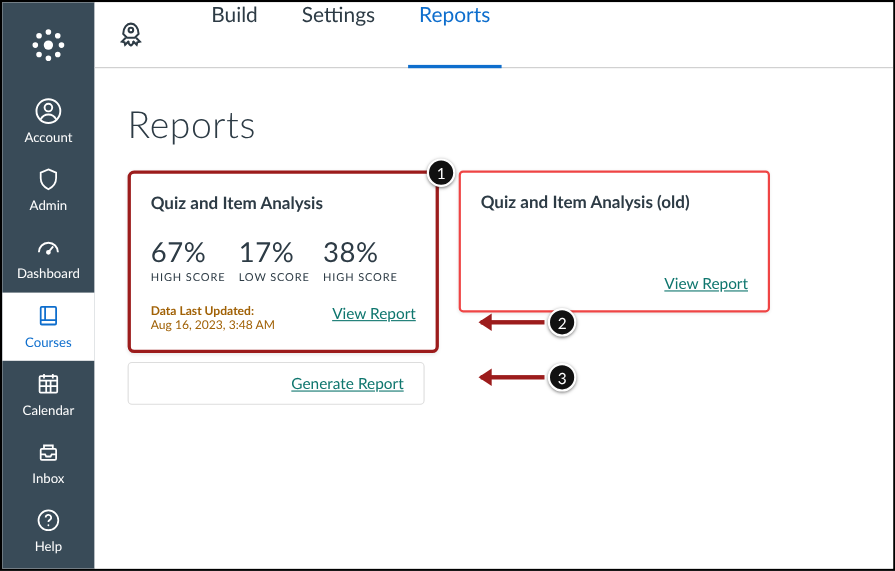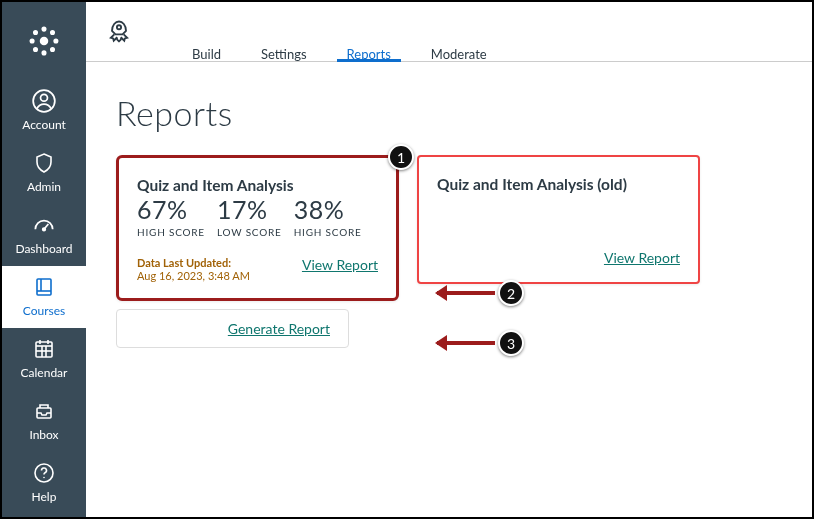--- a/index.html
+++ b/index.html
@@ -12,40 +12,40 @@
   .sb-item.active .sb-label{color:#0E6ECD}
   .sb-icon{width:26px;height:26px;display:flex;align-items:center;justify-content:center}
   .sb-icon svg{stroke:#fff;fill:none;stroke-width:1.6}
   .sb-item.active .sb-icon svg{stroke:#0E6ECD}
   .sb-label{font-size:12px;margin-top:3px;color:#fff}
   .content{position:absolute;left:84px;right:0;top:0;bottom:0;background:#fff}
   .topbar{height:60px;border-bottom:1px solid #ccc;display:flex;align-items:center;padding-left:18px}
   .rocket{width:30px;height:30px;margin-right:38px;display:flex;align-items:center;justify-content:center}
   .rocket svg{stroke:#2D3B45;fill:none;stroke-width:1.6}
   .tabs{display:flex;gap:0}
-  .tab{padding:0 20px;height:60px;display:flex;align-items:flex-end;font-size:13px;color:#2D3B45;cursor:pointer;position:relative}
+  .tab{padding:0 20px;height:60px;display:flex;align-items:flex-start;font-size:19px;color:#2D3B45;cursor:pointer;position:relative}
   .tab.active{color:#0E6ECD}
   .tab.active::after{content:"";position:absolute;left:10px;right:10px;bottom:0;height:3px;background:#0E6ECD}
   .page{padding:30px 30px 0 30px}
   .page-title{font-size:34px;font-weight:300;color:#2D3B45;margin-bottom:22px;letter-spacing:0.5px}
   .cards{display:flex;gap:18px;align-items:flex-start}
   .card-wrap{width:283px}
   .card{width:283px;background:#fff;border:2px solid #ef4444;border-radius:4px;padding:18px 18px 16px;box-shadow:0 1px 3px rgba(0,0,0,.08)}
   .card.highlighted{border:3px solid #9C1C1C;border-radius:6px;position:relative}
-  .card-title{font-size:15.5px;font-weight:700;color:#2D3B45;margin-bottom:0}
+  .card-title{font-size:15.5px;font-weight:700;color:#2D3B45;margin-bottom:20px}
   .stats{display:flex;gap:12px;margin-bottom:18px}
   .stat{display:flex;flex-direction:column}
   .stat-val{font-size:25px;font-weight:400;color:#2D3B45;letter-spacing:0.5px}
   .stat-lab{font-size:10px;letter-spacing:0.8px;color:#2D3B45;margin-top:2px}
   .updated-row{display:flex;justify-content:space-between;align-items:flex-start}
   .updated{font-size:11px;color:#a16207}
   .updated b{font-weight:700}
   .link{color:#0f766e;text-decoration:underline;font-size:14px;cursor:pointer}
   .card2-link{display:flex;justify-content:flex-end;margin-top:56px}
-  .gen-row{margin-top:8px;width:233px;background:#fff;border:1px solid #ddd;border-radius:4px;padding:10px 18px;display:flex;justify-content:flex-end}
+  .gen-row{margin-top:8px;width:270px;background:#fff;border:1px solid #ddd;border-radius:4px;padding:10px 18px;display:flex;justify-content:flex-end}
   
   .badge{position:absolute;width:26px;height:26px;border-radius:50%;background:#111;color:#fff;font-size:14px;display:flex;align-items:center;justify-content:center;border:2px solid #fff;box-shadow:0 1px 3px rgba(0,0,0,.5);z-index:5}
   .arrow{position:absolute;height:4px;background:#9C1C1C;z-index:4}
   .arrow::before{content:"";position:absolute;left:-10px;top:-6px;border:8px solid transparent;border-right:12px solid #9C1C1C}
 </style>
 </head>
 <body>
 
 <div class="frame">
 
@@ -153,23 +153,20 @@
       <div class="tabs">
         <div class="tab">
             <span>Build</span>
           </div>
         <div class="tab">
             <span>Settings</span>
           </div>
         <div class="tab active">
             <span>Reports</span>
           </div>
-        <div class="tab">
-            <span>Moderate</span>
-          </div>
       </div>
     </div>
 
     <div class="page">
       <h1 class="page-title">Reports</h1>
 
       <div class="cards">
 
         <div class="card-wrap">
           <div class="card highlighted">

